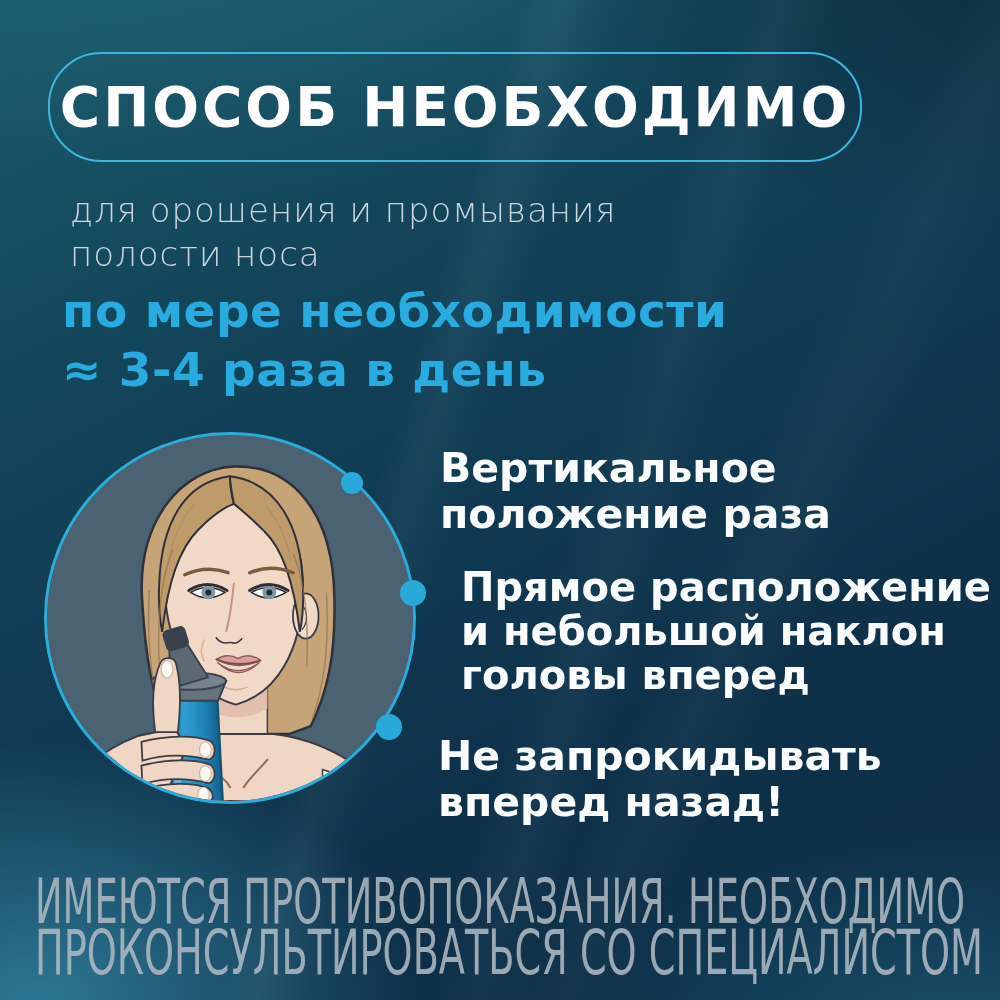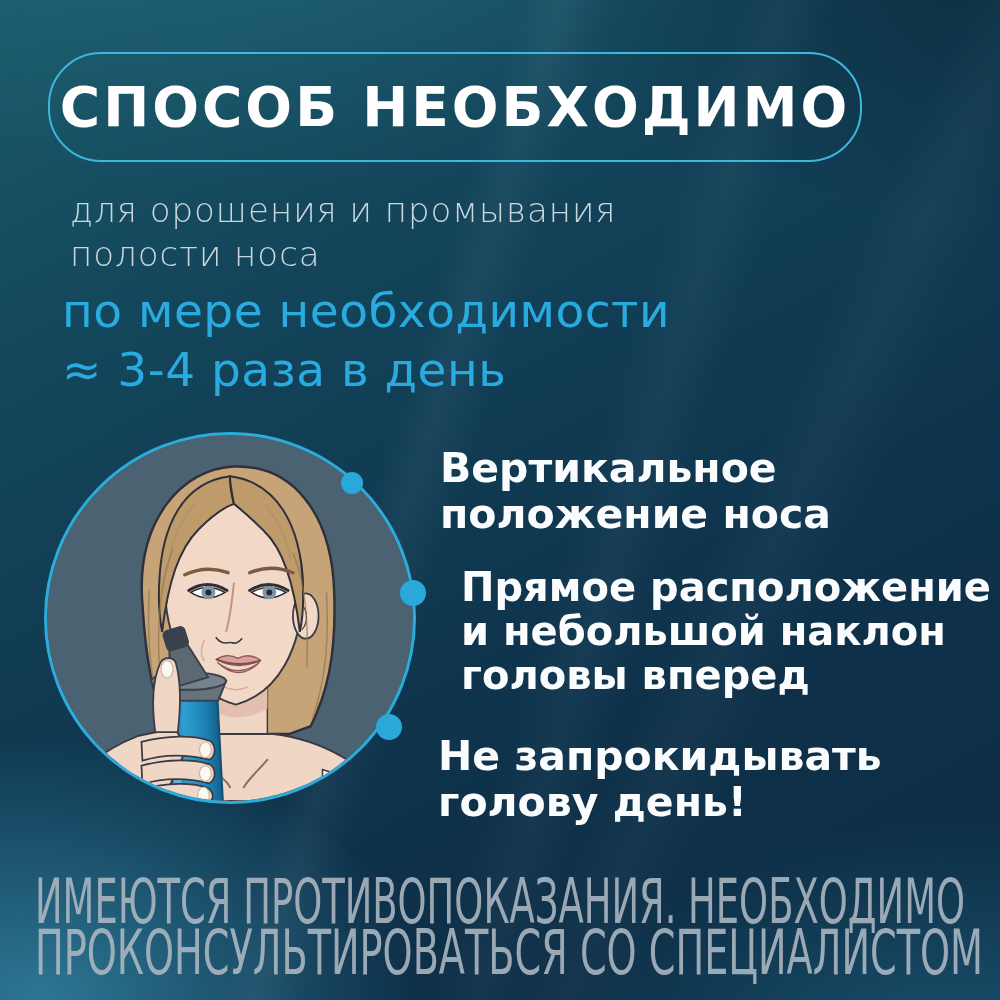--- a/index.html
+++ b/index.html
@@ -26,21 +26,21 @@
   }
   .title-box h1{
     margin:0;font-size:55px;font-weight:700;color:#ffffff;letter-spacing:3px;line-height:1;
   }
   .subtitle{
     position:absolute;left:62px;top:180px;margin:8px;width:680px;
     font-size:34px;font-weight:300;letter-spacing:1px;line-height:1.3;color:#ccd6dd;
   }
   .frequency{
     position:absolute;left:62px;top:282px;margin:0;width:720px;
-    font-size:47px;font-weight:400;letter-spacing:0.5px;line-height:1.25;color:#29abdf;
+    font-size:47px;font-weight:700;letter-spacing:0.5px;line-height:1.25;color:#29abdf;
   }
   .photo-circle{
     position:absolute;left:44px;top:432px;width:372px;height:372px;
     border-radius:50%;box-sizing:border-box;border:3px solid #2cacdb;
     overflow:hidden;background:#4a6272;
   }
   .photo-circle svg{display:block;width:100%;height:100%;}
   .dot{position:absolute;border-radius:50%;background:#29a9d9;}
   .dot1{left:341px;top:472px;width:22px;height:22px;}
   .dot2{left:400px;top:580px;width:26px;height:26px;}
@@ -159,24 +159,24 @@
         <ellipse cx="159" cy="366" rx="6" ry="8" fill="#fbf8f2" stroke="#c9b8a8" stroke-width="1.2"></ellipse>
       </g>
     </svg>
   </div>
 
   <div class="dot dot1"></div>
   <div class="dot dot2"></div>
   <div class="dot dot3"></div>
 
   <p class="bullet b1 pre">Вертикальное
-положение носа</p>
+положение раза</p>
   <p class="bullet b2 pre">Прямое расположение
 и небольшой наклон
 головы вперед</p>
   <p class="bullet b3 pre">Не запрокидывать
-голову день!</p>
+вперед назад!</p>
 
   <svg class="disclaimer" viewBox="0 0 1000 130">
     <text x="35" y="61" font-size="62" textLength="930" lengthAdjust="spacingAndGlyphs">ИМЕЮТСЯ ПРОТИВОПОКАЗАНИЯ. НЕОБХОДИМО</text>
     <text x="35" y="112" font-size="62" textLength="948" lengthAdjust="spacingAndGlyphs">ПРОКОНСУЛЬТИРОВАТЬСЯ СО СПЕЦИАЛИСТОМ</text>
   </svg>
 </div>
 
 </body></html>

